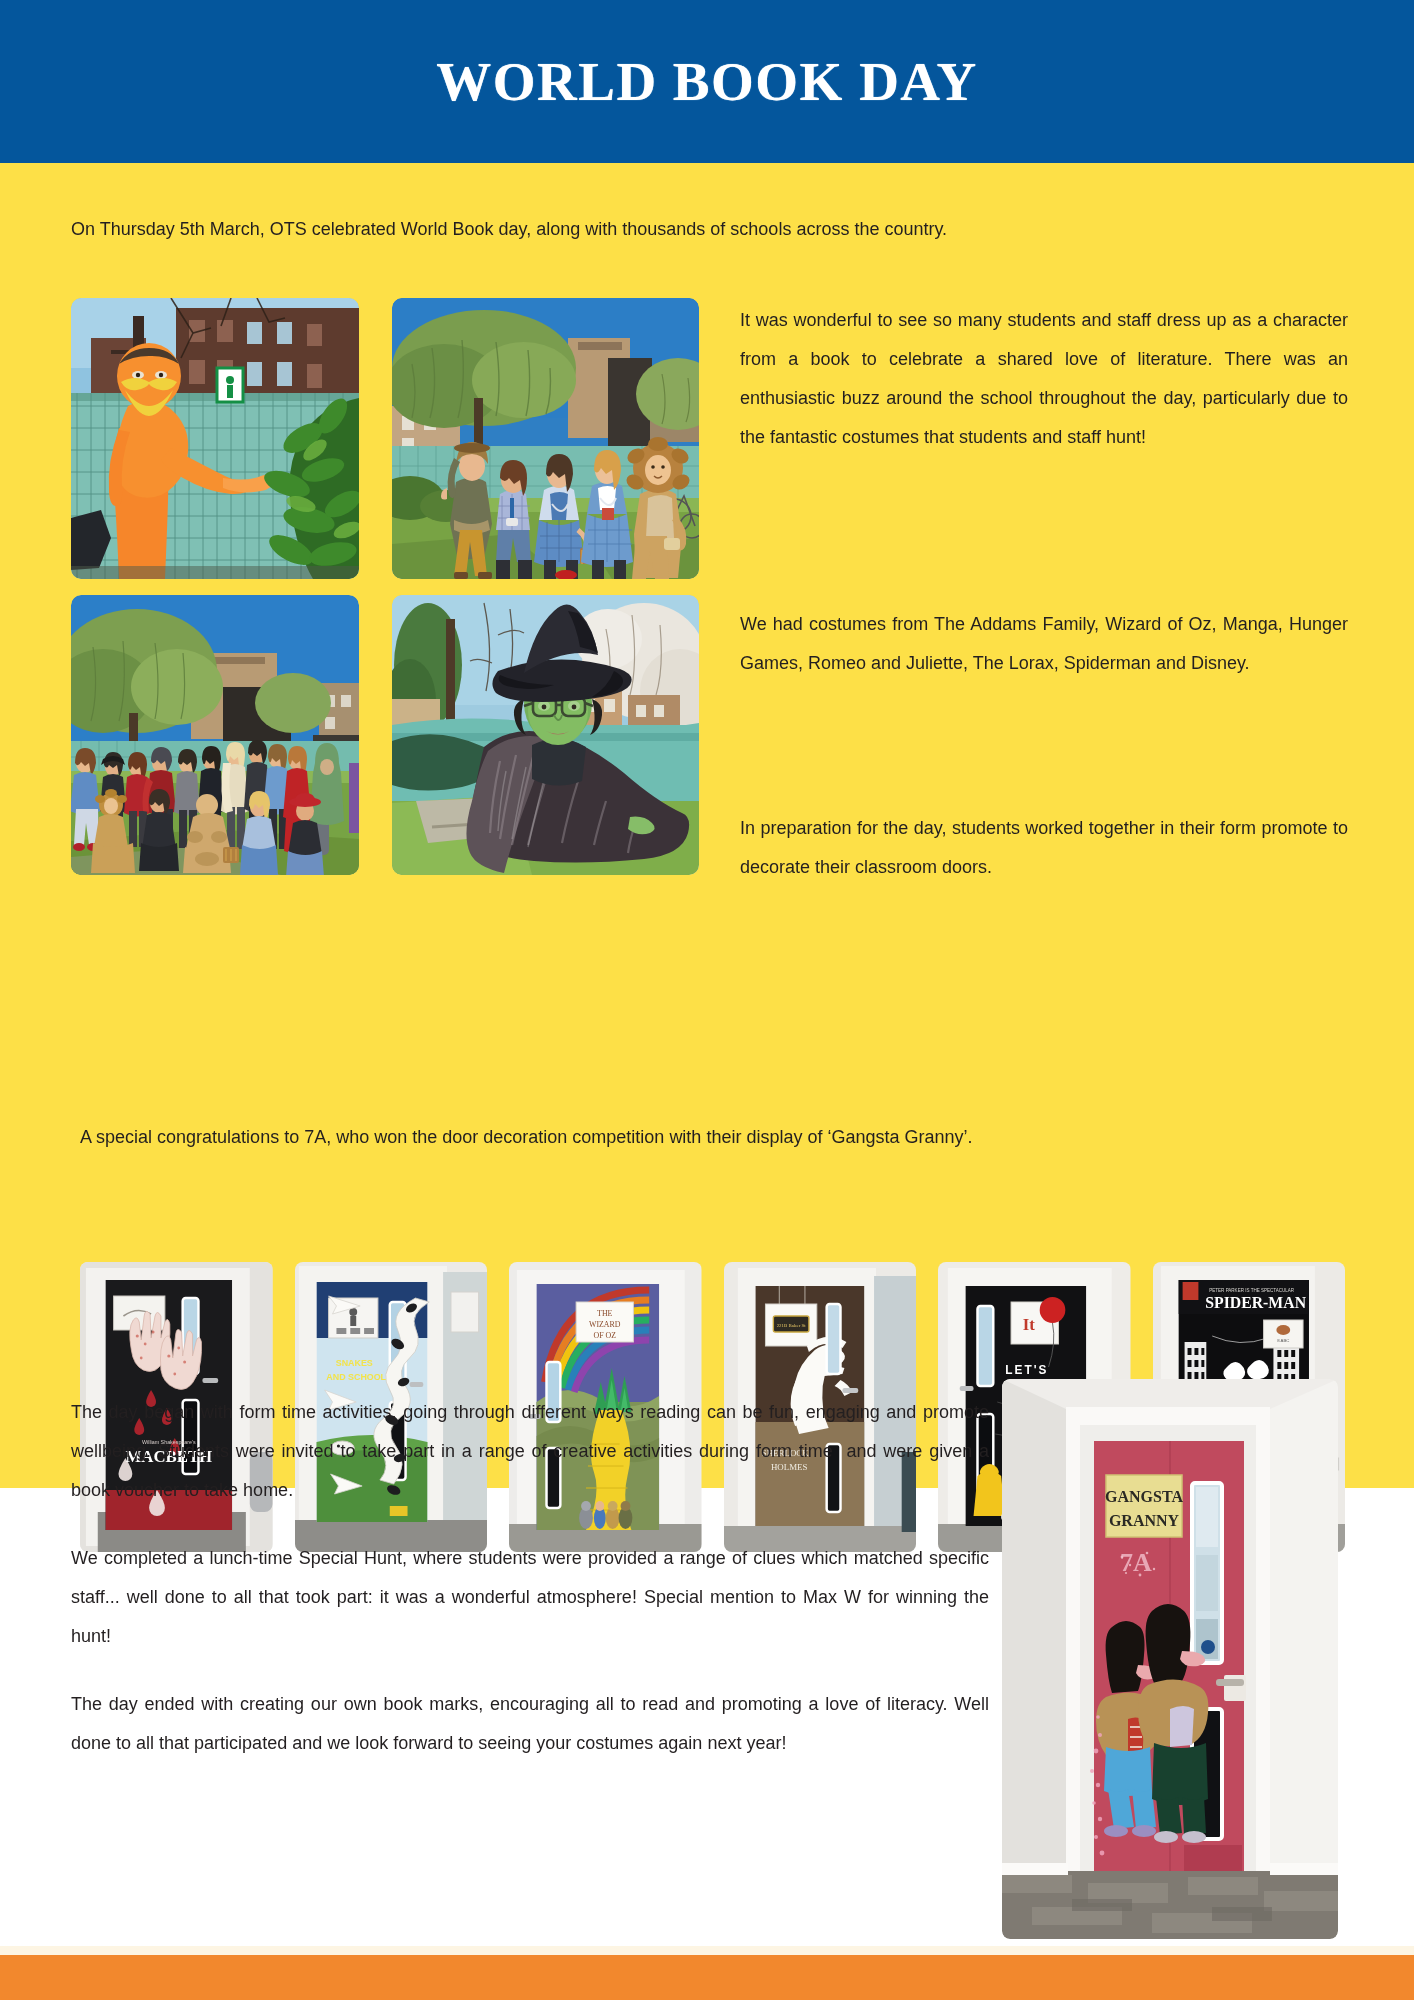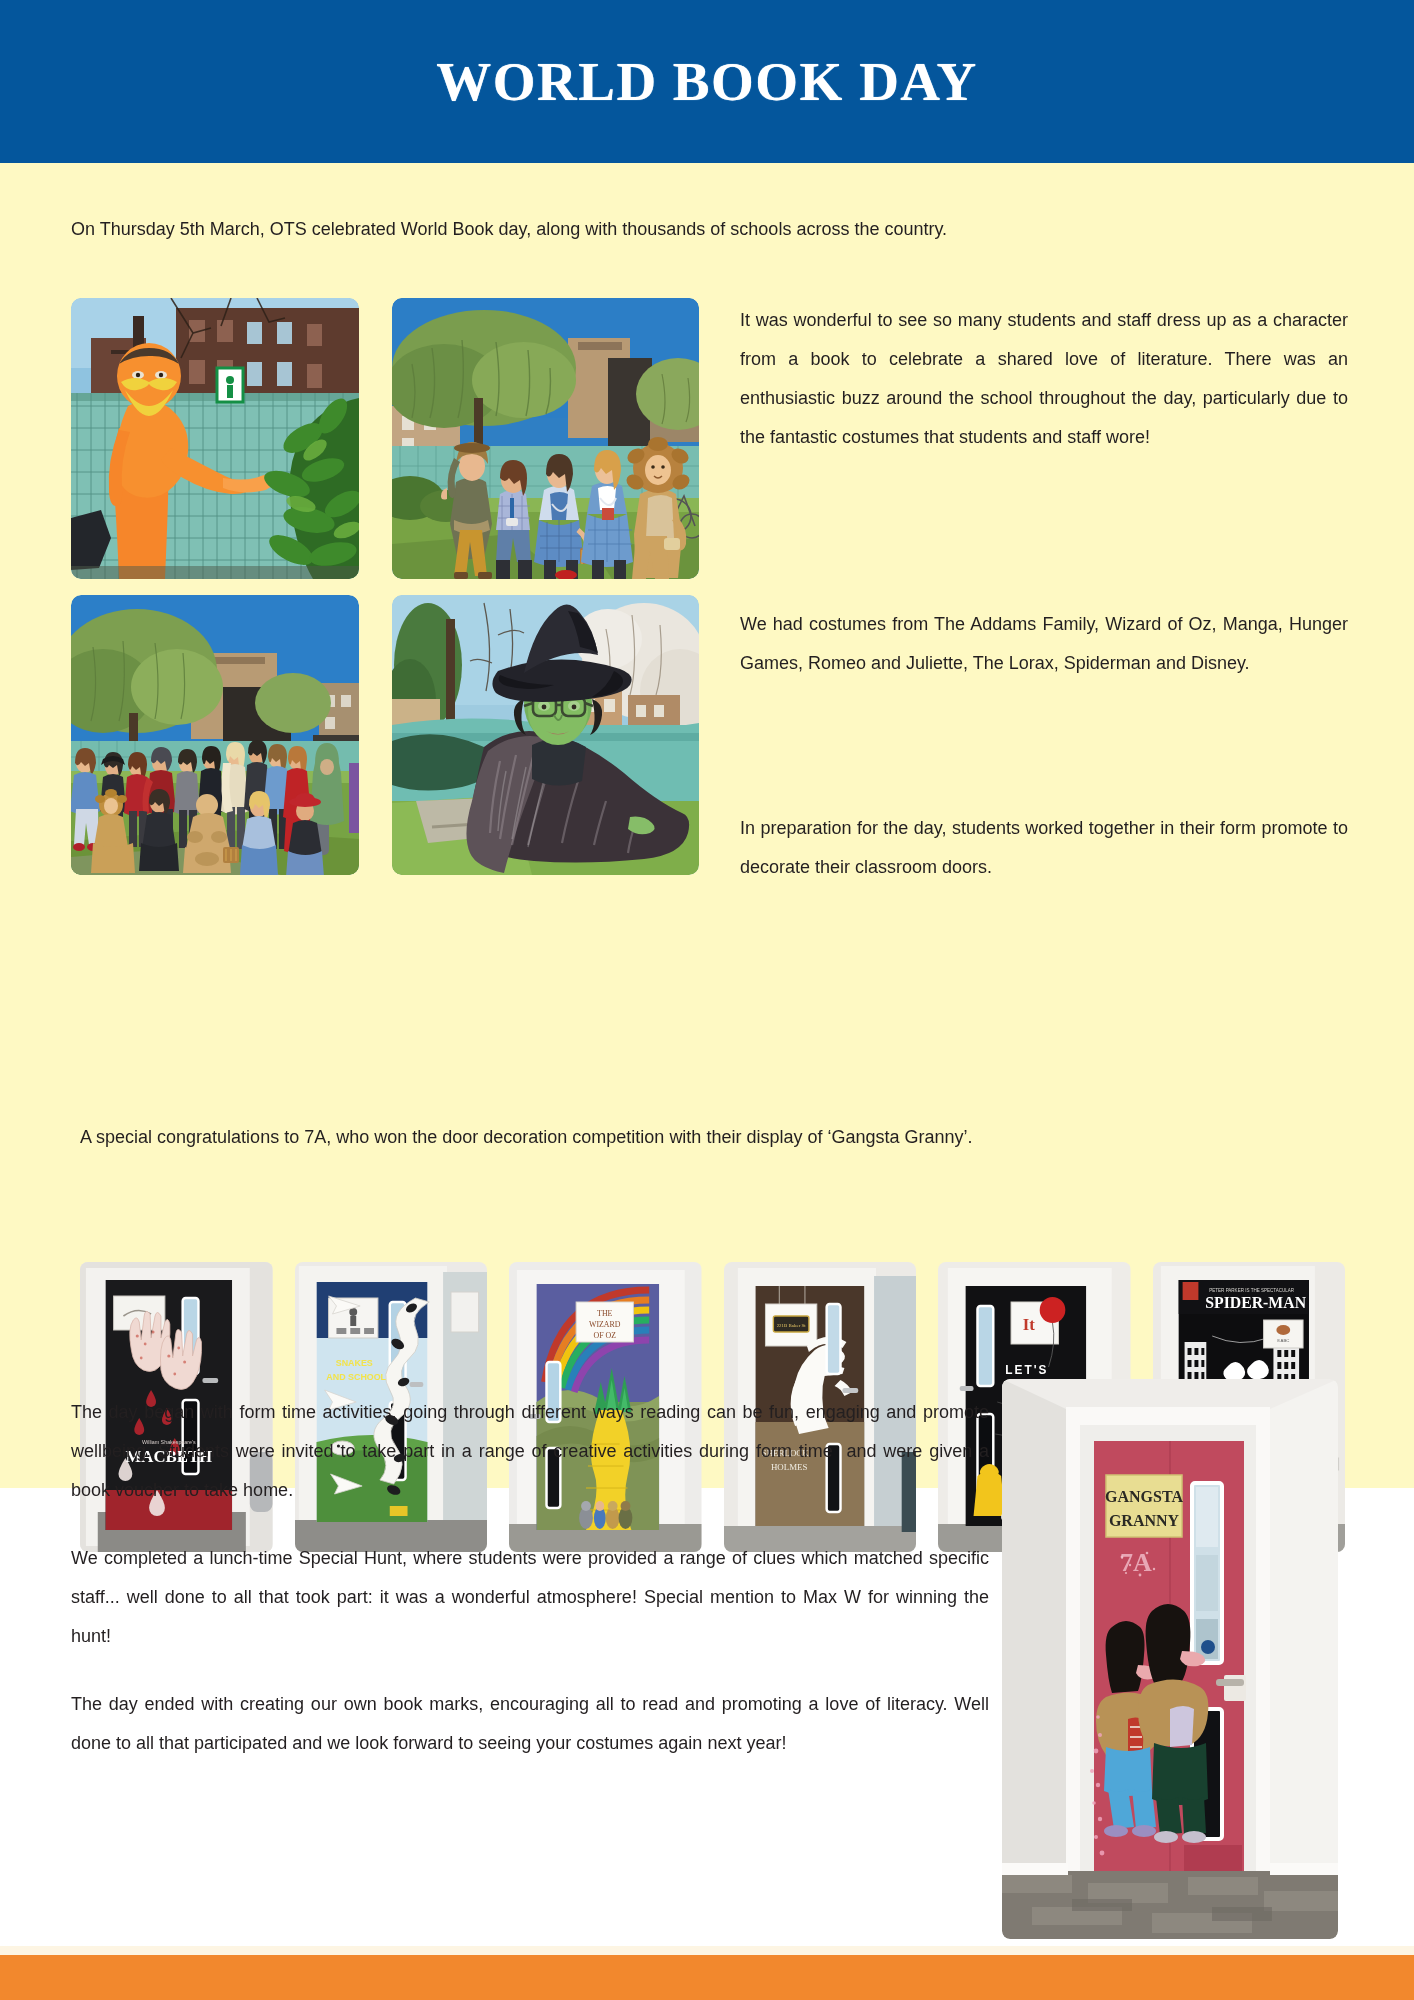--- a/index.html
+++ b/index.html
@@ -2,21 +2,21 @@
 <html><head>
 <meta charset="utf-8">
 <style>
   * { box-sizing: border-box; margin: 0; padding: 0; }
   html, body {
     width: 1414px; height: 2000px;
     background: #ffffff;
     font-family: "DejaVu Sans", sans-serif;
     overflow: hidden;
   }
-  .page { position: relative; width: 1414px; height: 1488px; background: #fef9c3; }
+  .page { position: relative; width: 1414px; height: 1488px; background: #fde047; }
 
   
   .header {
     position: absolute; left: 0; top: 0; width: 1414px; height: 163px;
     background: #04569c;
     display: flex; align-items: center; justify-content: center;
   }
   .header-title {
     font-family: "Liberation Serif", "DejaVu Serif", serif;
     font-weight: bold;
@@ -664,21 +664,21 @@
             <path d="M186 18 q14 14 20 40 q-8 -4 -18 -6 q-4 -22 -12 -36 Z" fill="#1a1a20"></path>
             <path d="M108 80 q24 10 54 10 q-26 8 -50 0 q-8 -4 -4 -10 Z" fill="#16161b"></path>
             <path d="M222 76 q12 6 8 14 q-6 10 -30 12 q16 -10 22 -26 Z" fill="#16161b"></path>
 
             <path d="M238 222 q14 -2 22 6 q6 6 -2 10 q-12 4 -22 -4 Z" fill="#86bd68"></path>
           </g>
         </g>
       </svg>
     </div>
 
-    <p class="body rcol1">It was wonderful to see so many students and staff dress up as a character from a book to celebrate a shared love of literature. There was an enthusiastic buzz around the school throughout the day, particularly due to the fantastic costumes that students and staff wore!</p>
+    <p class="body rcol1">It was wonderful to see so many students and staff dress up as a character from a book to celebrate a shared love of literature. There was an enthusiastic buzz around the school throughout the day, particularly due to the fantastic costumes that students and staff hunt!</p>
     <p class="body rcol2">We had costumes from The Addams Family, Wizard of Oz, Manga, Hunger Games, Romeo and Juliette, The Lorax, Spiderman and Disney.</p>
     <p class="body rcol3">In preparation for the day, students worked together in their form promote to decorate their classroom doors.</p>
 
     <p class="body cong"> A special congratulations to 7A, who won the door decoration competition with their display of ‘Gangsta Granny’.</p>
 
     <div class="doorstrip">
 
       <div class="doorcell">
         <svg viewBox="0 0 195 290" preserveAspectRatio="none">
           <rect width="195" height="290" fill="#eceae6"></rect>

